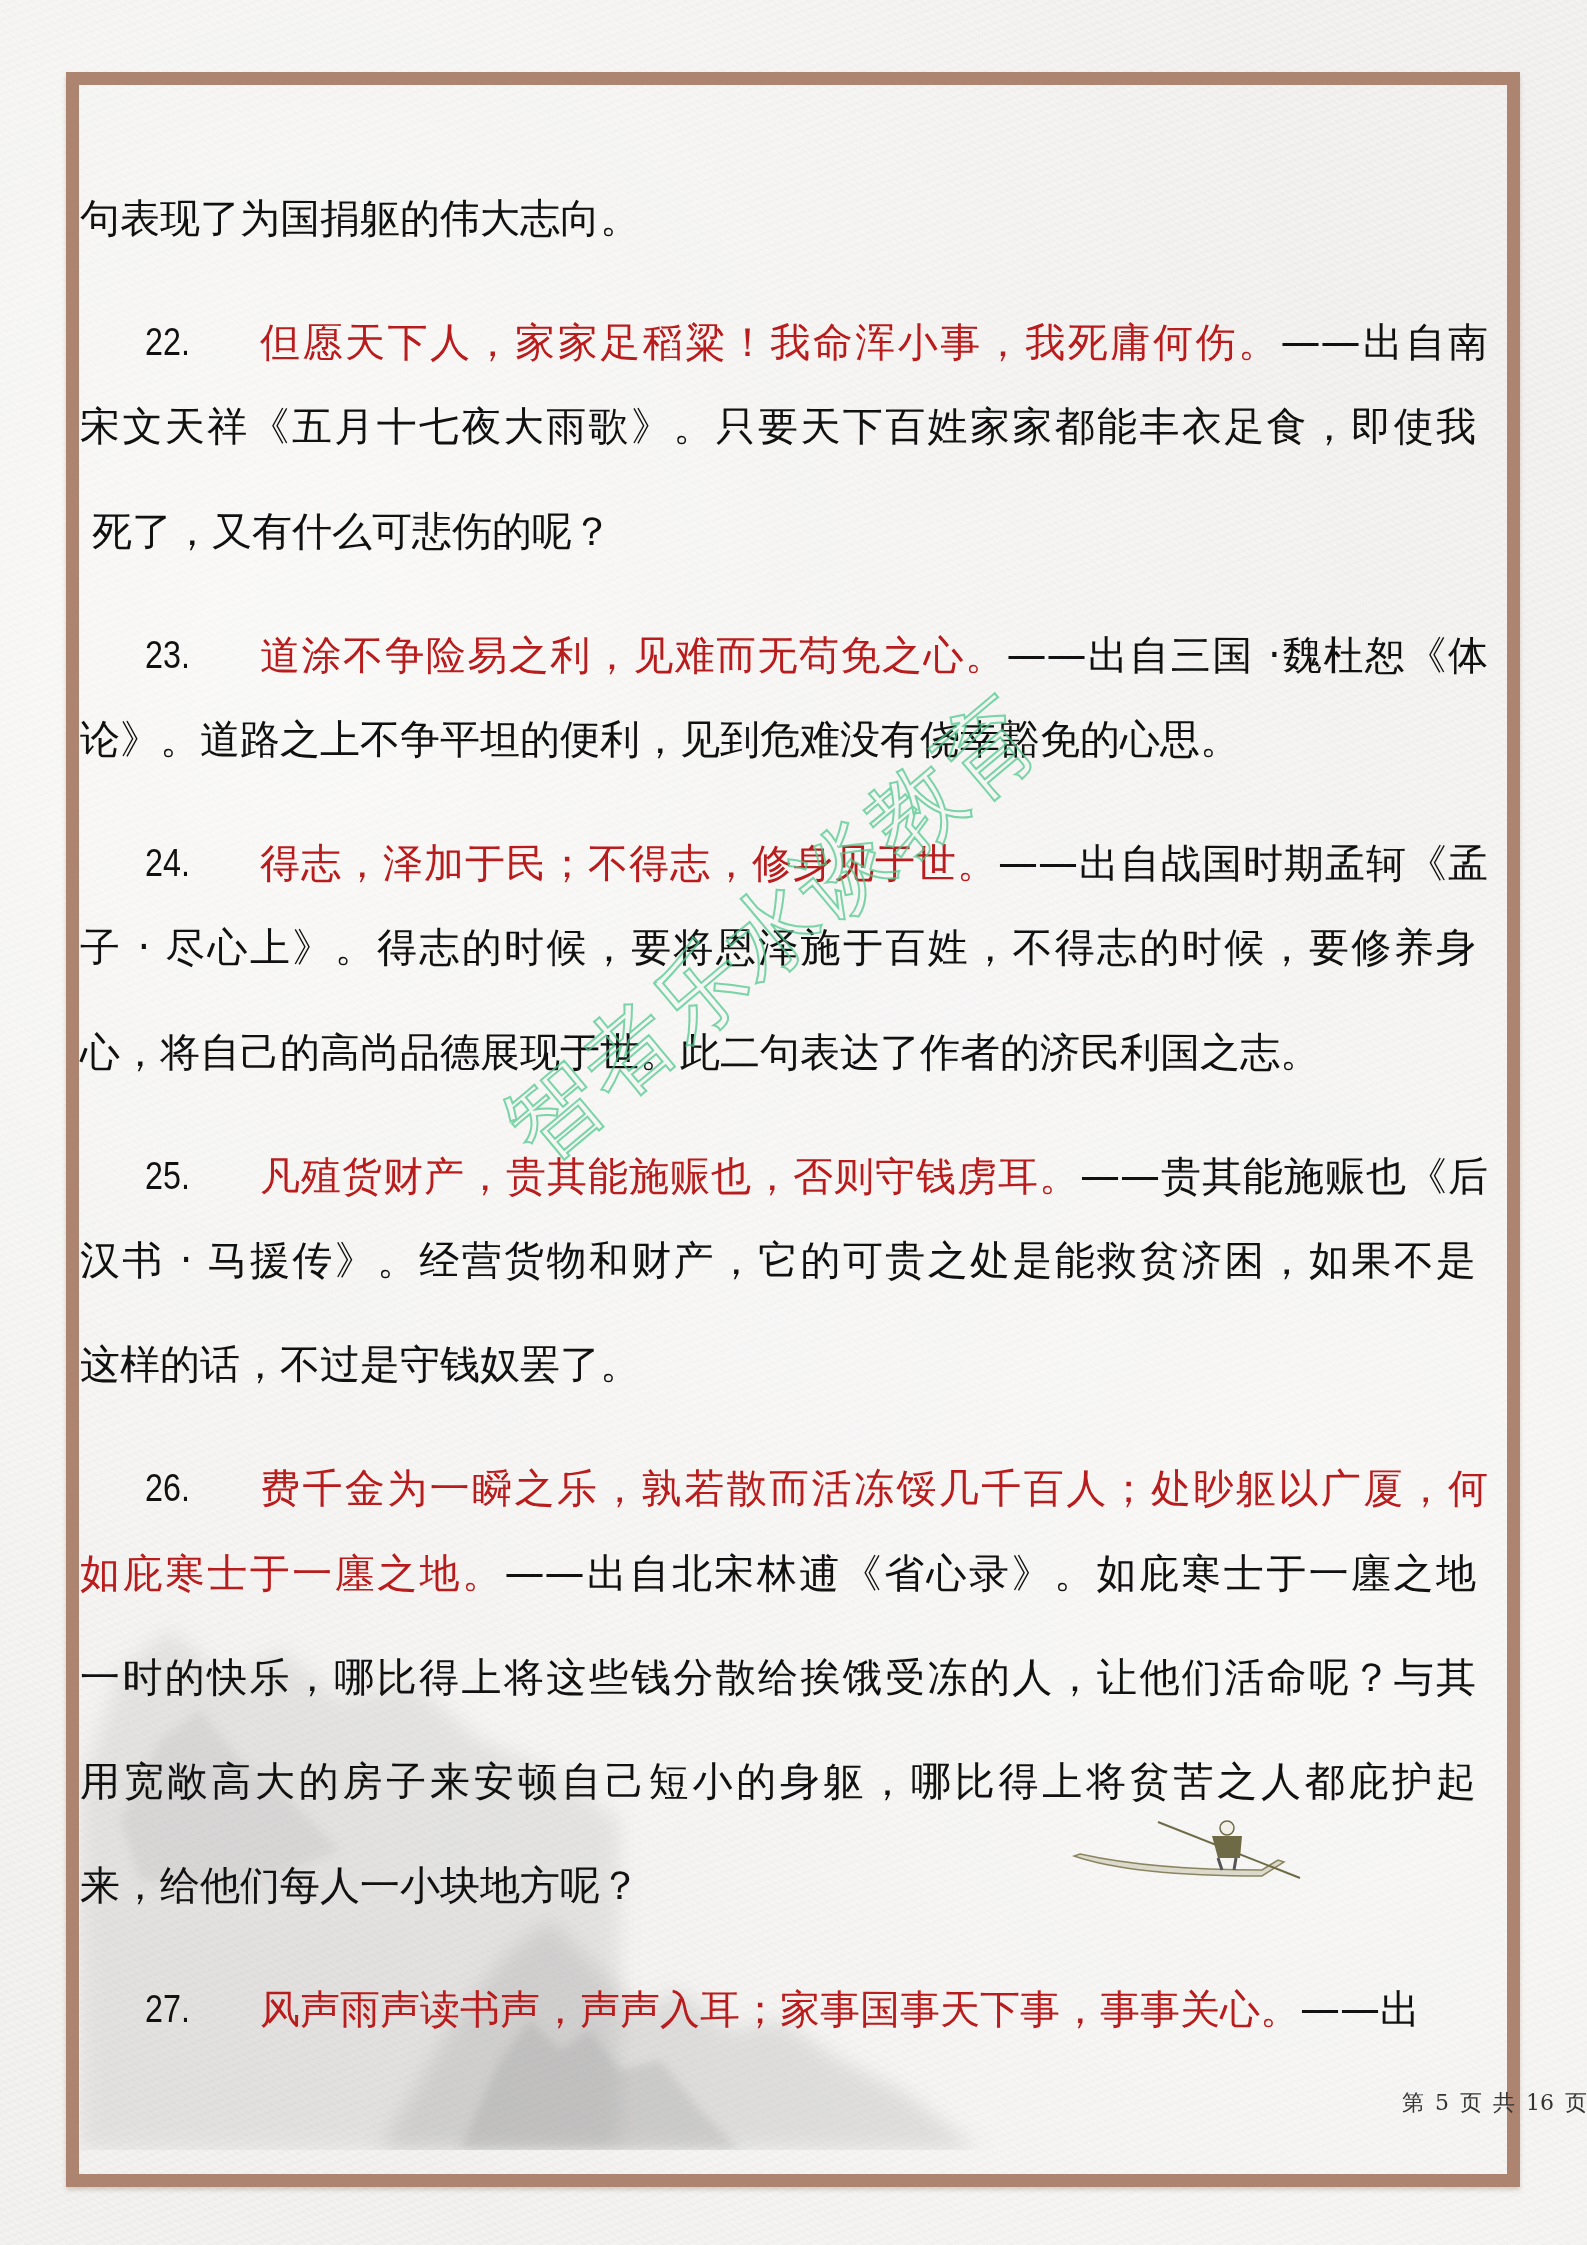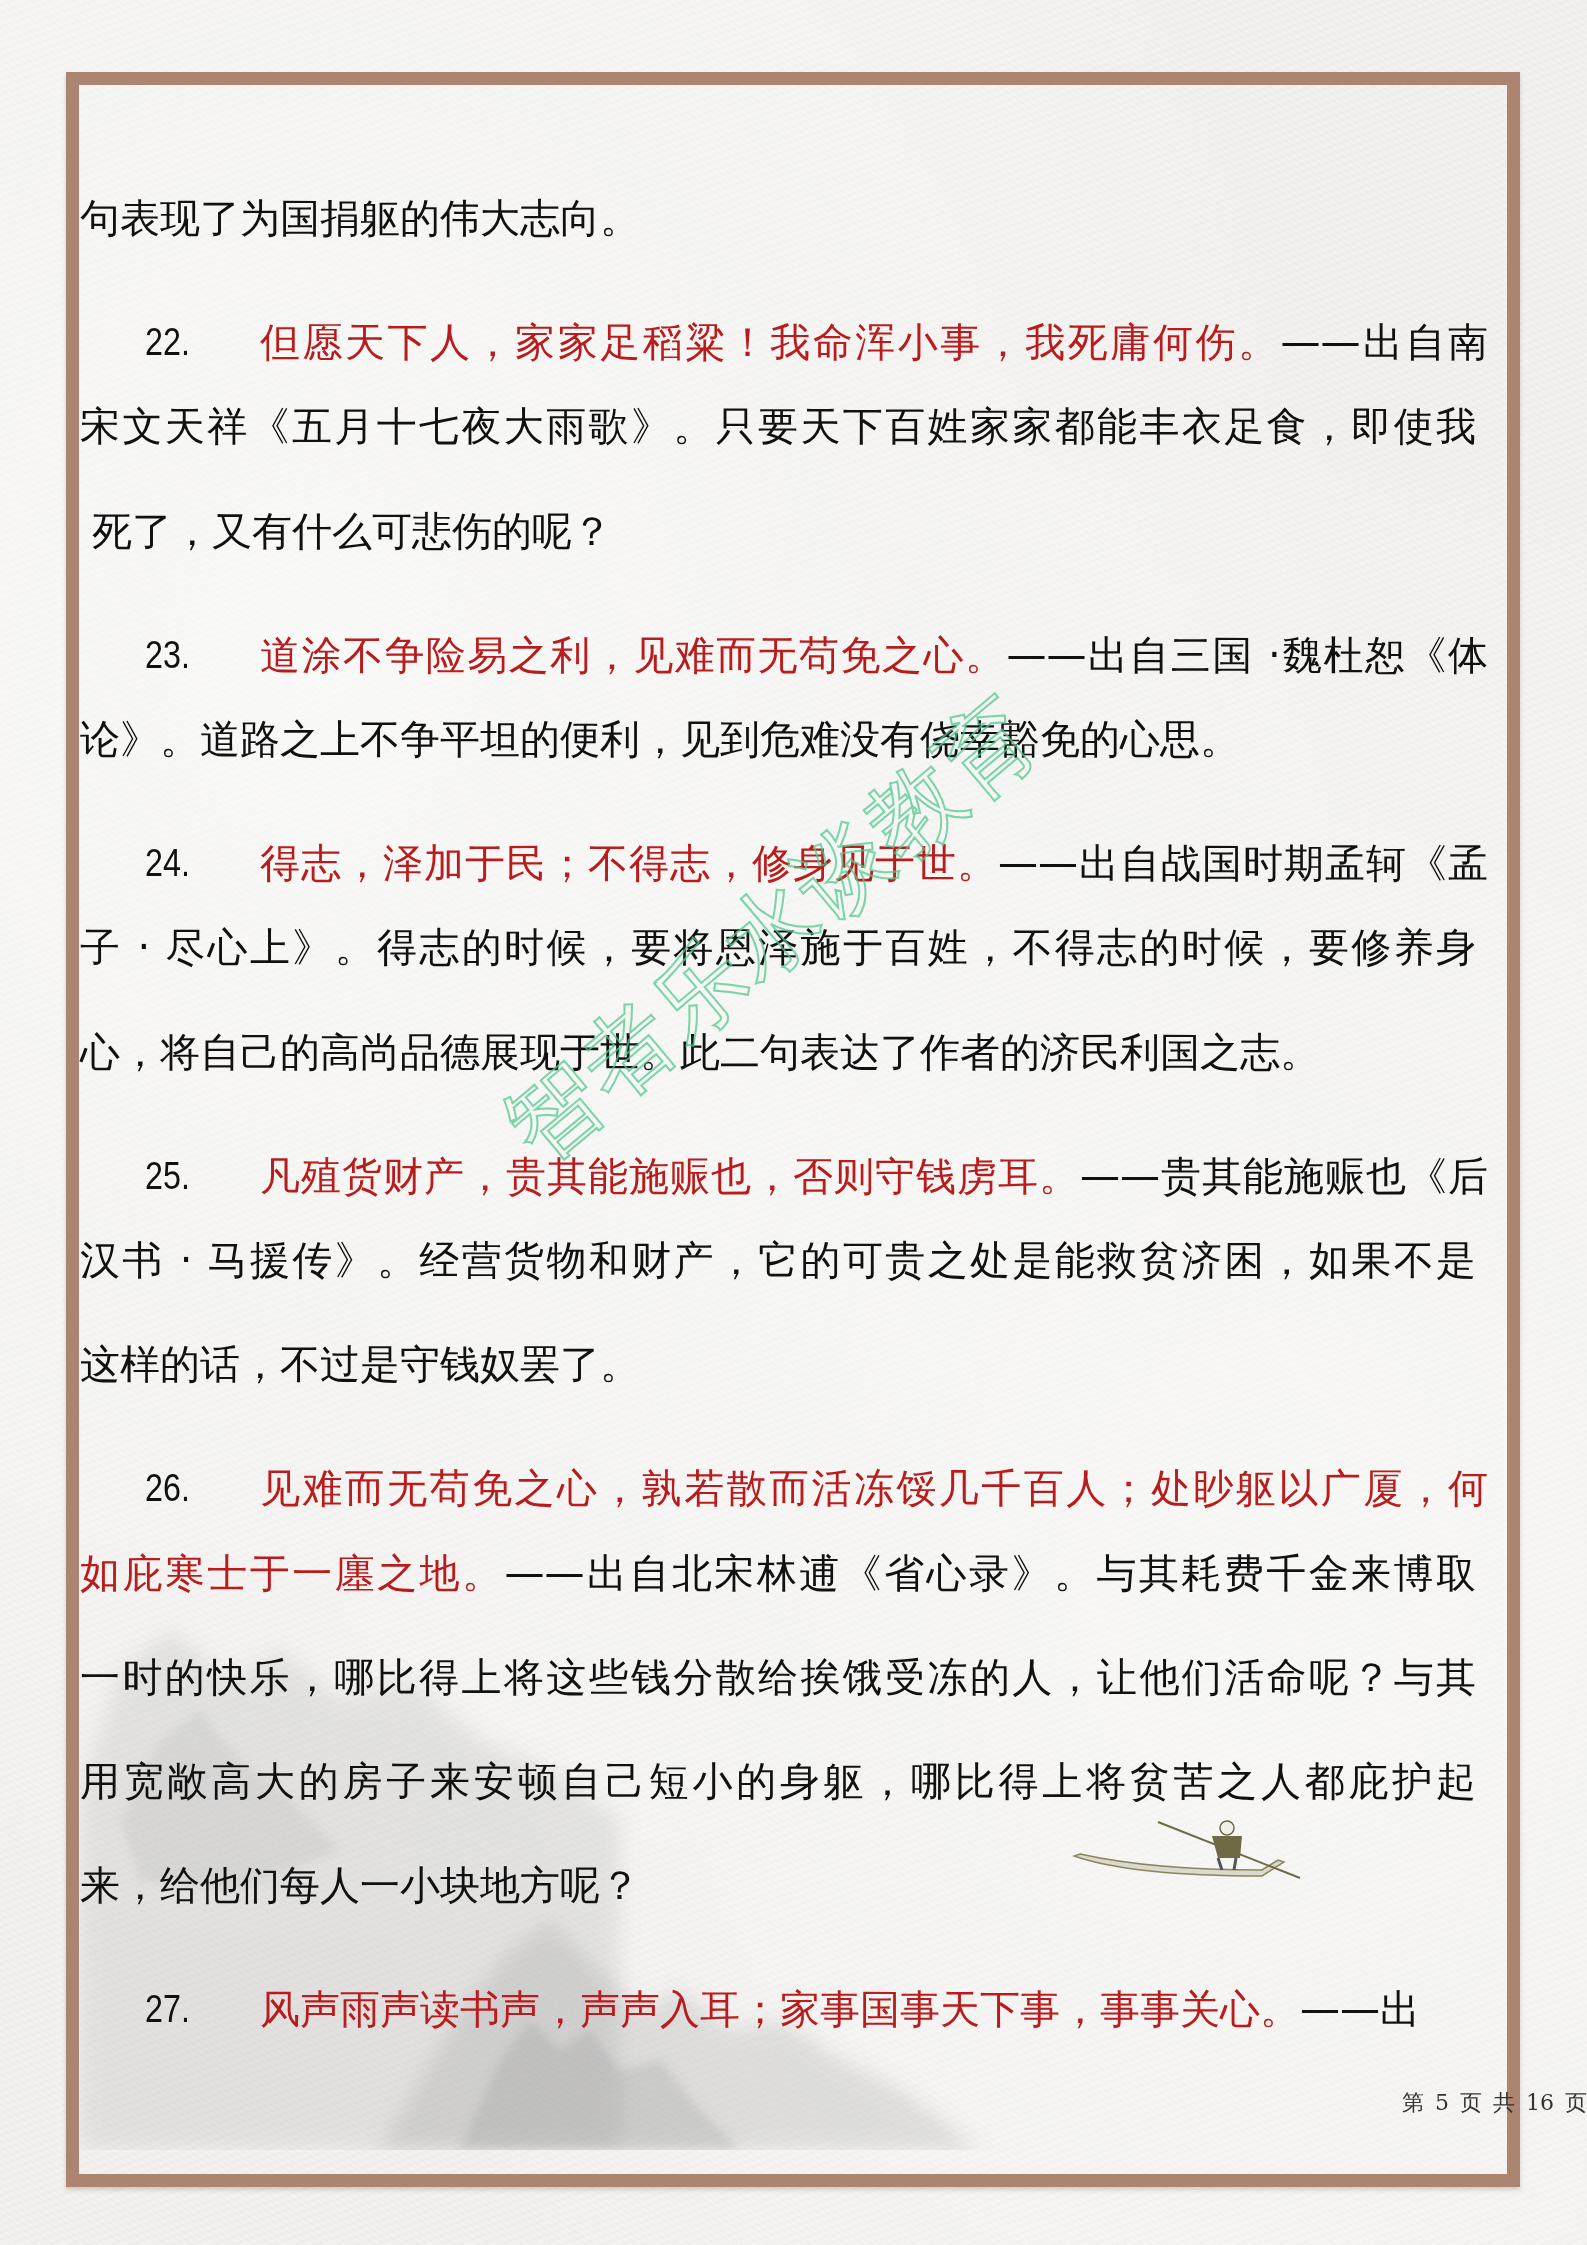--- a/index.html
+++ b/index.html
@@ -90,22 +90,22 @@
     <div class="line full" style="top: 396.4px;"><span class="blk">宋文天祥《五月十七夜大雨歌》。只要天下百姓家家都能丰衣足食，即使我</span></div>
     <div class="line" style="top: 500.6px; margin-left: 12px;"><span class="blk">死了，又有什么可悲伤的呢？</span></div>
     <div class="line numbered full" style="top: 604.8px;"><span class="num">23.</span><span class="red">道涂不争险易之利，见难而无苟免之心。</span><span class="blk">——出自三国 ·魏杜恕《体</span></div>
     <div class="line" style="top: 709px;"><span class="blk">论》。道路之上不争平坦的便利，见到危难没有侥幸豁免的心思。</span></div>
     <div class="line numbered full" style="top: 813.2px;"><span class="num">24.</span><span class="red">得志，泽加于民；不得志，修身见于世。</span><span class="blk">——出自战国时期孟轲《孟</span></div>
     <div class="line full" style="top: 917.4px;"><span class="blk">子 · 尽心上》。得志的时候，要将恩泽施于百姓，不得志的时候，要修养身</span></div>
     <div class="line" style="top: 1021.6px;"><span class="blk">心，将自己的高尚品德展现于世。此二句表达了作者的济民利国之志。</span></div>
     <div class="line numbered full" style="top: 1125.8px;"><span class="num">25.</span><span class="red">凡殖货财产，贵其能施赈也，否则守钱虏耳。</span><span class="blk">——贵其能施赈也《后</span></div>
     <div class="line full" style="top: 1230px;"><span class="blk">汉书 · 马援传》。经营货物和财产，它的可贵之处是能救贫济困，如果不是</span></div>
     <div class="line" style="top: 1334.2px;"><span class="blk">这样的话，不过是守钱奴罢了。</span></div>
-    <div class="line numbered full" style="top: 1438.4px;"><span class="num">26.</span><span class="red">见难而无苟免之心，孰若散而活冻馁几千百人；处眇躯以广厦，何</span></div>
-    <div class="line full" style="top: 1542.6px;"><span class="red">如庇寒士于一廛之地。</span><span class="blk">——出自北宋林逋《省心录》。与其耗费千金来博取</span></div>
+    <div class="line numbered full" style="top: 1438.4px;"><span class="num">26.</span><span class="red">费千金为一瞬之乐，孰若散而活冻馁几千百人；处眇躯以广厦，何</span></div>
+    <div class="line full" style="top: 1542.6px;"><span class="red">如庇寒士于一廛之地。</span><span class="blk">——出自北宋林逋《省心录》。如庇寒士于一廛之地</span></div>
     <div class="line full" style="top: 1646.8px;"><span class="blk">一时的快乐，哪比得上将这些钱分散给挨饿受冻的人，让他们活命呢？与其</span></div>
     <div class="line full" style="top: 1751px;"><span class="blk">用宽敞高大的房子来安顿自己短小的身躯，哪比得上将贫苦之人都庇护起</span></div>
     <div class="line" style="top: 1855.2px;"><span class="blk">来，给他们每人一小块地方呢？</span></div>
     <div class="line numbered" style="top: 1959.4px;"><span class="num">27.</span><span class="red">风声雨声读书声，声声入耳；家事国事天下事，事事关心。</span><span class="blk">——出</span></div>
   </div>
 
 <div class="watermark">智者乐水谈教育</div>
 
 <div class="footer">第 5 页 共 16 页</div>
 

